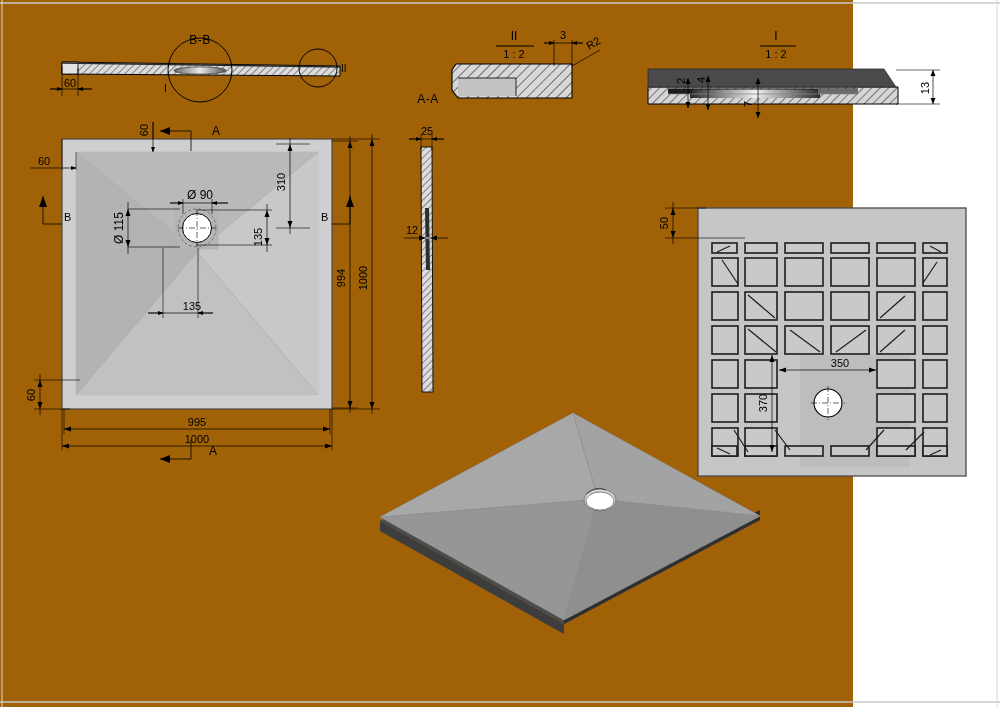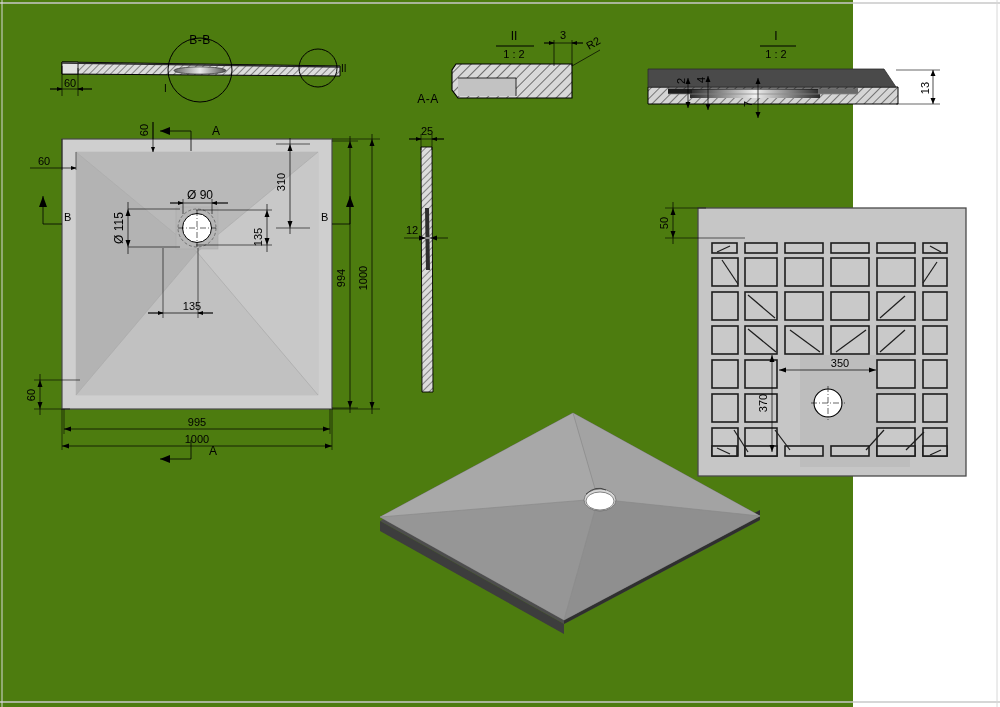--- a/index.html
+++ b/index.html
@@ -1,18 +1,18 @@
 <!DOCTYPE html>
 <html><head>
 <meta charset="utf-8">
 <style>
   html,body{margin:0;padding:0;background:#ffffff;}
   body{width:1000px;height:707px;overflow:hidden;
        font-family:"Liberation Sans","DejaVu Sans",sans-serif;}
-  #sheet{position:relative;width:853px;height:707px;background:#4d7c0f;}
+  #sheet{position:relative;width:853px;height:707px;background:#a16207;}
   svg{display:block;}
   text{font-family:"Liberation Sans","DejaVu Sans",sans-serif;fill:#000;}
 </style>
 </head>
 <body>
 
 <div id="sheet">
 <svg width="1000" height="707" viewBox="0 0 1000 707" xmlns="http://www.w3.org/2000/svg">
   <defs>
 

